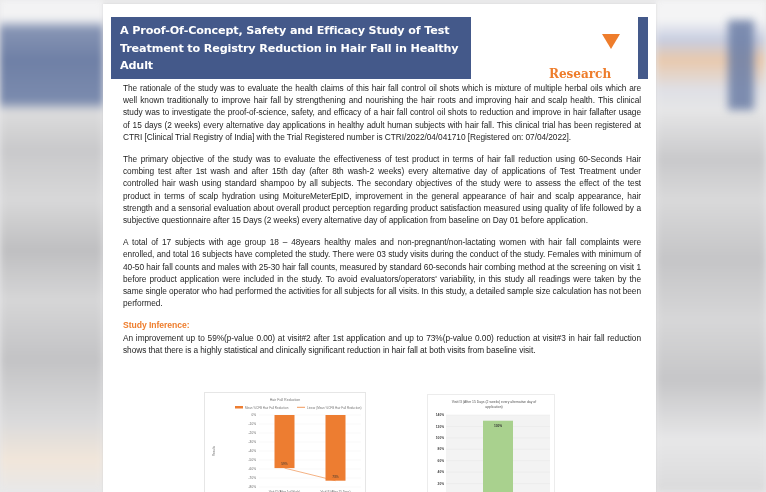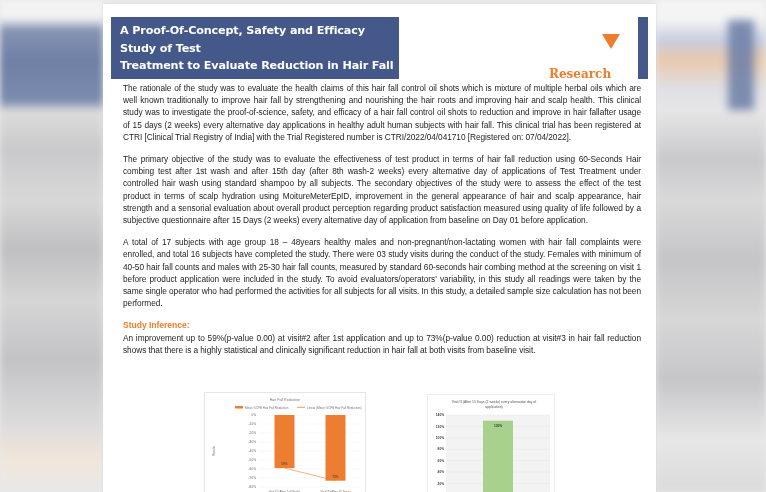--- a/index.html
+++ b/index.html
@@ -25,21 +25,21 @@
   }
   .page {
     position: absolute; left: 103px; top: 4px; width: 553px; height: 500px;
     background: #ffffff;
     box-shadow: 0 0 2px rgba(0,0,0,.08);
   }
   .header {
     position: absolute; left: 8px; top: 13px; width: 537px; height: 62px;
   }
   .title-box {
-    position: absolute; left: 0; top: 0; width: 288px; height: 62px;
+    position: absolute; left: 0; top: 0; width: 360px; height: 62px;
     background: #44598a; color: #ffffff;
     font-family: "DejaVu Sans", sans-serif; font-weight: bold;
     font-size: 11.2px; line-height: 17.5px;
     padding: 5px 0 0 9px; box-sizing: border-box;
     letter-spacing: -0.15px;
   }
   .logo {
     position: absolute; left: 367px; top: 0; width: 152px; height: 62px;
   }
   .logo-main {
@@ -84,21 +84,21 @@
 <body>
 
 <div class="backdrop-left"></div>
 <div class="backdrop-right"></div>
 <div class="backdrop-right-bar"></div>
 
 <div class="page">
   <div class="header">
     <div class="title-box">
       <div>A Proof-Of-Concept, Safety and Efficacy Study of Test</div>
-      <div>Treatment to Evaluate Reduction in Hair Fall in Healthy Adult</div>
+      <div>Treatment to Registry Reduction in Hair Fall in Healthy Adult</div>
       <div>Human Subjects with Hair Fall</div>
     </div>
     <div class="logo">
       <div class="logo-triangle"></div>
       <div class="logo-sub">Research</div>
     </div>
     <div class="side-bar"></div>
   </div>
 
   <div class="content">

